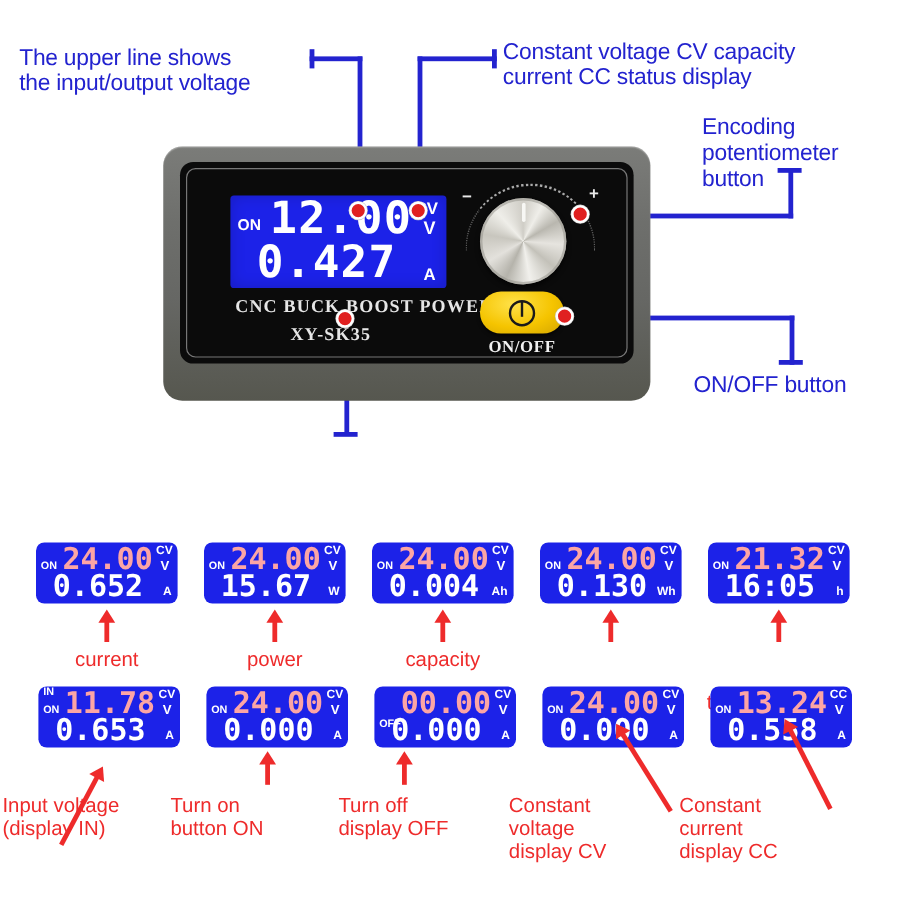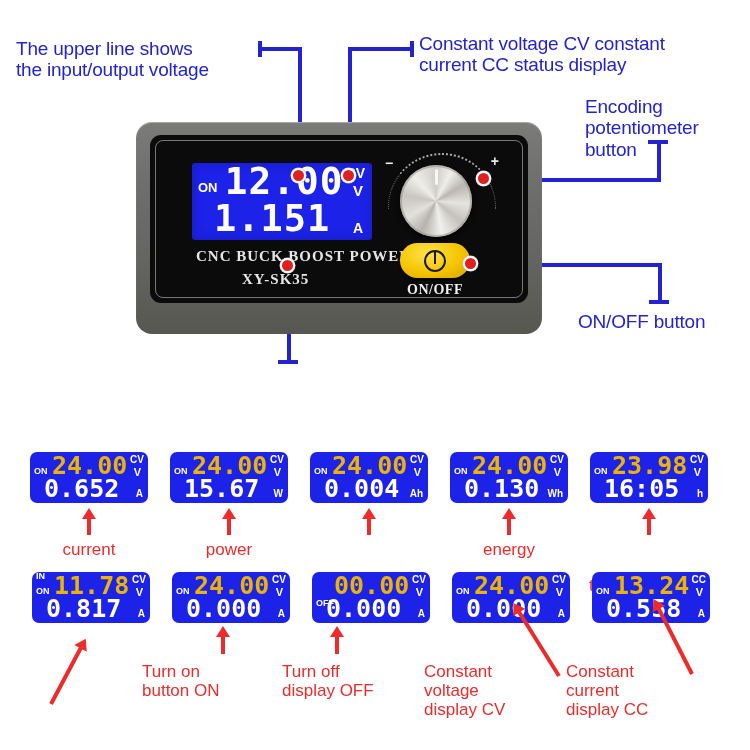--- a/index.html
+++ b/index.html
@@ -174,21 +174,21 @@
   .mini-lcd .m-flag {
     position:absolute; left:4px; font-size:9px; font-weight:bold; color:#fff;
     font-family:"Liberation Sans",sans-serif; line-height:9px;
   }
   .m-flag.top  { top: 0; }
   .m-flag.mid  { top: 15px; }
   .m-flag.low  { top: 27px; }
   .mini-lcd .m-v {
     position:absolute; left: 22px; top: 1px;
     font-family:"DejaVu Sans Mono", monospace;
-    font-size: 25px; font-weight: bold; color:#eab308; line-height:26px;
+    font-size: 25px; font-weight: bold; color:#fca5a5; line-height:26px;
     letter-spacing: 0px;
   }
   .mini-lcd .m-tag {
     position:absolute; right:4px; top:3px;
     font-size:10px; font-weight:bold; color:#fff;
     font-family:"Liberation Sans",sans-serif; line-height:10px;
   }
   .mini-lcd .m-unit1 {
     position:absolute; right:7px; top:15px;
     font-size:11px; font-weight:bold; color:#fff;
@@ -221,21 +221,21 @@
   .rdiag { position:absolute; transform-origin: 50% 100%; }
 </style>
 </head>
 <body>
 
 <div id="root">
 
   <div class="anno" style="left:16px; top:38px; width:250px;">The upper line shows
 the input/output voltage</div>
 
-  <div class="anno" style="left:419px; top:33px; width:320px;">Constant voltage CV constant
+  <div class="anno" style="left:419px; top:33px; width:320px;">Constant voltage CV capacity
 current CC status display</div>
 
   <div class="anno" style="left:585px; top:96px; width:165px;">Encoding
 potentiometer
 button</div>
 
   <div class="anno" style="left:578px; top:311px; width:175px;">ON/OFF button</div>
 
 
   <div class="bl bl-h" style="left:258px; top:47px; width:44px;"></div>
@@ -258,21 +258,21 @@
   <div class="bl cap-h" style="left:278px; top:360px; width:20px;"></div>
 
   <div id="device">
     <div id="faceplate">
 
       <div id="lcd-main">
         <div class="onoff">ON</div>
         <div class="bigv seg">12.00</div>
         <div class="cvtag">CV</div>
         <div class="unit-v">V</div>
-        <div class="biga seg">1.151</div>
+        <div class="biga seg">0.427</div>
         <div class="unit-a">A</div>
       </div>
 
       <div class="brand" id="brand1">CNC BUCK BOOST POWER</div>
       <div class="brand" id="brand2">XY-SK35</div>
 
       <div id="knob-well">
         <div id="knob-scale"></div>
         <div class="sign" id="sign-minus">−</div>
         <div class="sign" id="sign-plus">+</div>
@@ -335,65 +335,67 @@
         <div class="m-tag">CV</div>
         <div class="m-unit1">V</div>
         <div class="m-a">0.004</div>
         <div class="m-unit2">Ah</div>
       </div>
     </div>
     <div class="rarrow" style="left: 362px; top: 508px; width: 14px; height: 27px;">
       <div class="head" style="left: 0px; top: 0px;"></div>
       <div class="shaft" style="left: 5px; top: 10px; width: 4px; height: 17px;"></div>
     </div>
+    <div class="rlabel" style="left: 309px; top: 540px; width: 120px; text-align: center;">capacity</div>
     <div class="mini" style="left: 450px; top: 452px;">
       <div class="mini-lcd">
         <div class="m-flag mid">ON</div>
         <div class="m-v">24.00</div>
         <div class="m-tag">CV</div>
         <div class="m-unit1">V</div>
         <div class="m-a">0.130</div>
         <div class="m-unit2">Wh</div>
       </div>
     </div>
     <div class="rarrow" style="left: 502px; top: 508px; width: 14px; height: 27px;">
       <div class="head" style="left: 0px; top: 0px;"></div>
       <div class="shaft" style="left: 5px; top: 10px; width: 4px; height: 17px;"></div>
     </div>
-    <div class="rlabel" style="left: 449px; top: 540px; width: 120px; text-align: center;">energy</div>
     <div class="mini" style="left: 590px; top: 452px;">
       <div class="mini-lcd">
         <div class="m-flag mid">ON</div>
-        <div class="m-v">23.98</div>
+        <div class="m-v">21.32</div>
         <div class="m-tag">CV</div>
         <div class="m-unit1">V</div>
         <div class="m-a">16:05</div>
         <div class="m-unit2">h</div>
       </div>
     </div>
     <div class="rarrow" style="left: 642px; top: 508px; width: 14px; height: 27px;">
       <div class="head" style="left: 0px; top: 0px;"></div>
       <div class="shaft" style="left: 5px; top: 10px; width: 4px; height: 17px;"></div>
     </div>
     <div class="rlabel" style="left: 589px; top: 556px; width: 120px; text-align: left; margin-top: 20px;">time</div>
     <div class="mini" style="left: 32px; top: 572px;">
       <div class="mini-lcd">
         <div class="m-flag top">IN</div>
         <div class="m-flag mid">ON</div>
         <div class="m-v">11.78</div>
         <div class="m-tag">CV</div>
         <div class="m-unit1">V</div>
-        <div class="m-a">0.817</div>
+        <div class="m-a">0.653</div>
         <div class="m-unit2">A</div>
       </div>
     </div>
     <div class="rarrow rdiag" style="left: 44px; top: 630px; width: 14px; height: 74px; transform: rotate(28deg);">
       <div class="head" style="left: 0px; top: 0px;"></div>
       <div class="shaft" style="left: 5px; top: 10px; width: 4px; height: 64px;"></div>
     </div>
+    <div class="rlabel" style="left: 2px; top: 662px; width: 135px;">Input voltage
+(display IN)</div>
     <div class="mini" style="left: 172px; top: 572px;">
       <div class="mini-lcd">
         <div class="m-flag mid">ON</div>
         <div class="m-v">24.00</div>
         <div class="m-tag">CV</div>
         <div class="m-unit1">V</div>
         <div class="m-a">0.000</div>
         <div class="m-unit2">A</div>
       </div>
     </div>

